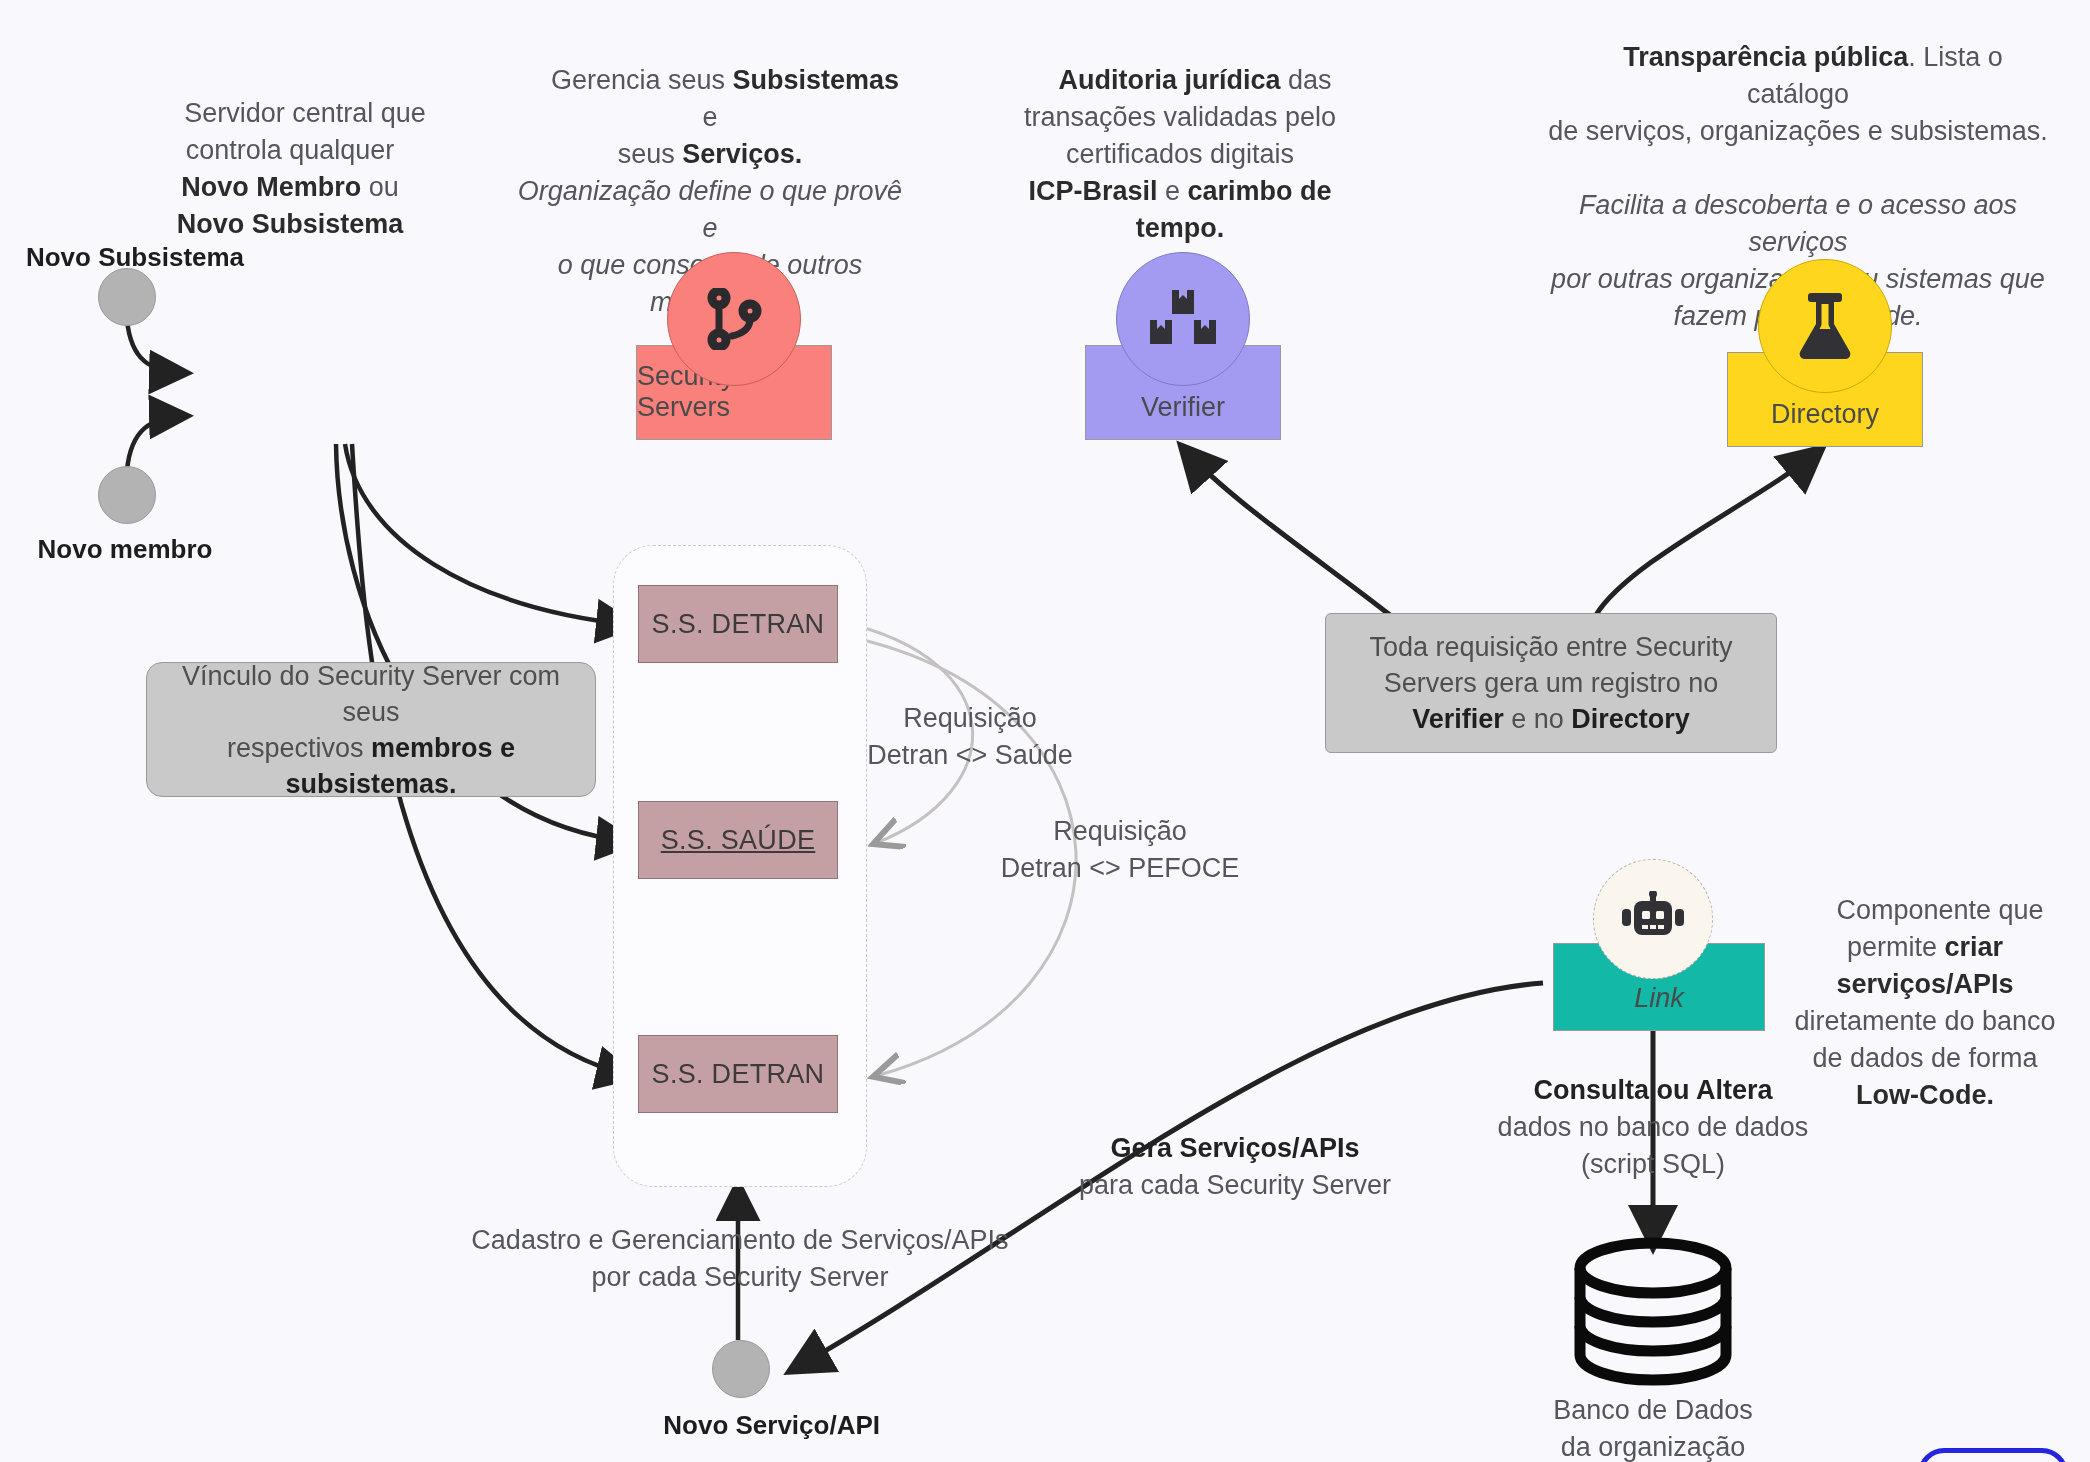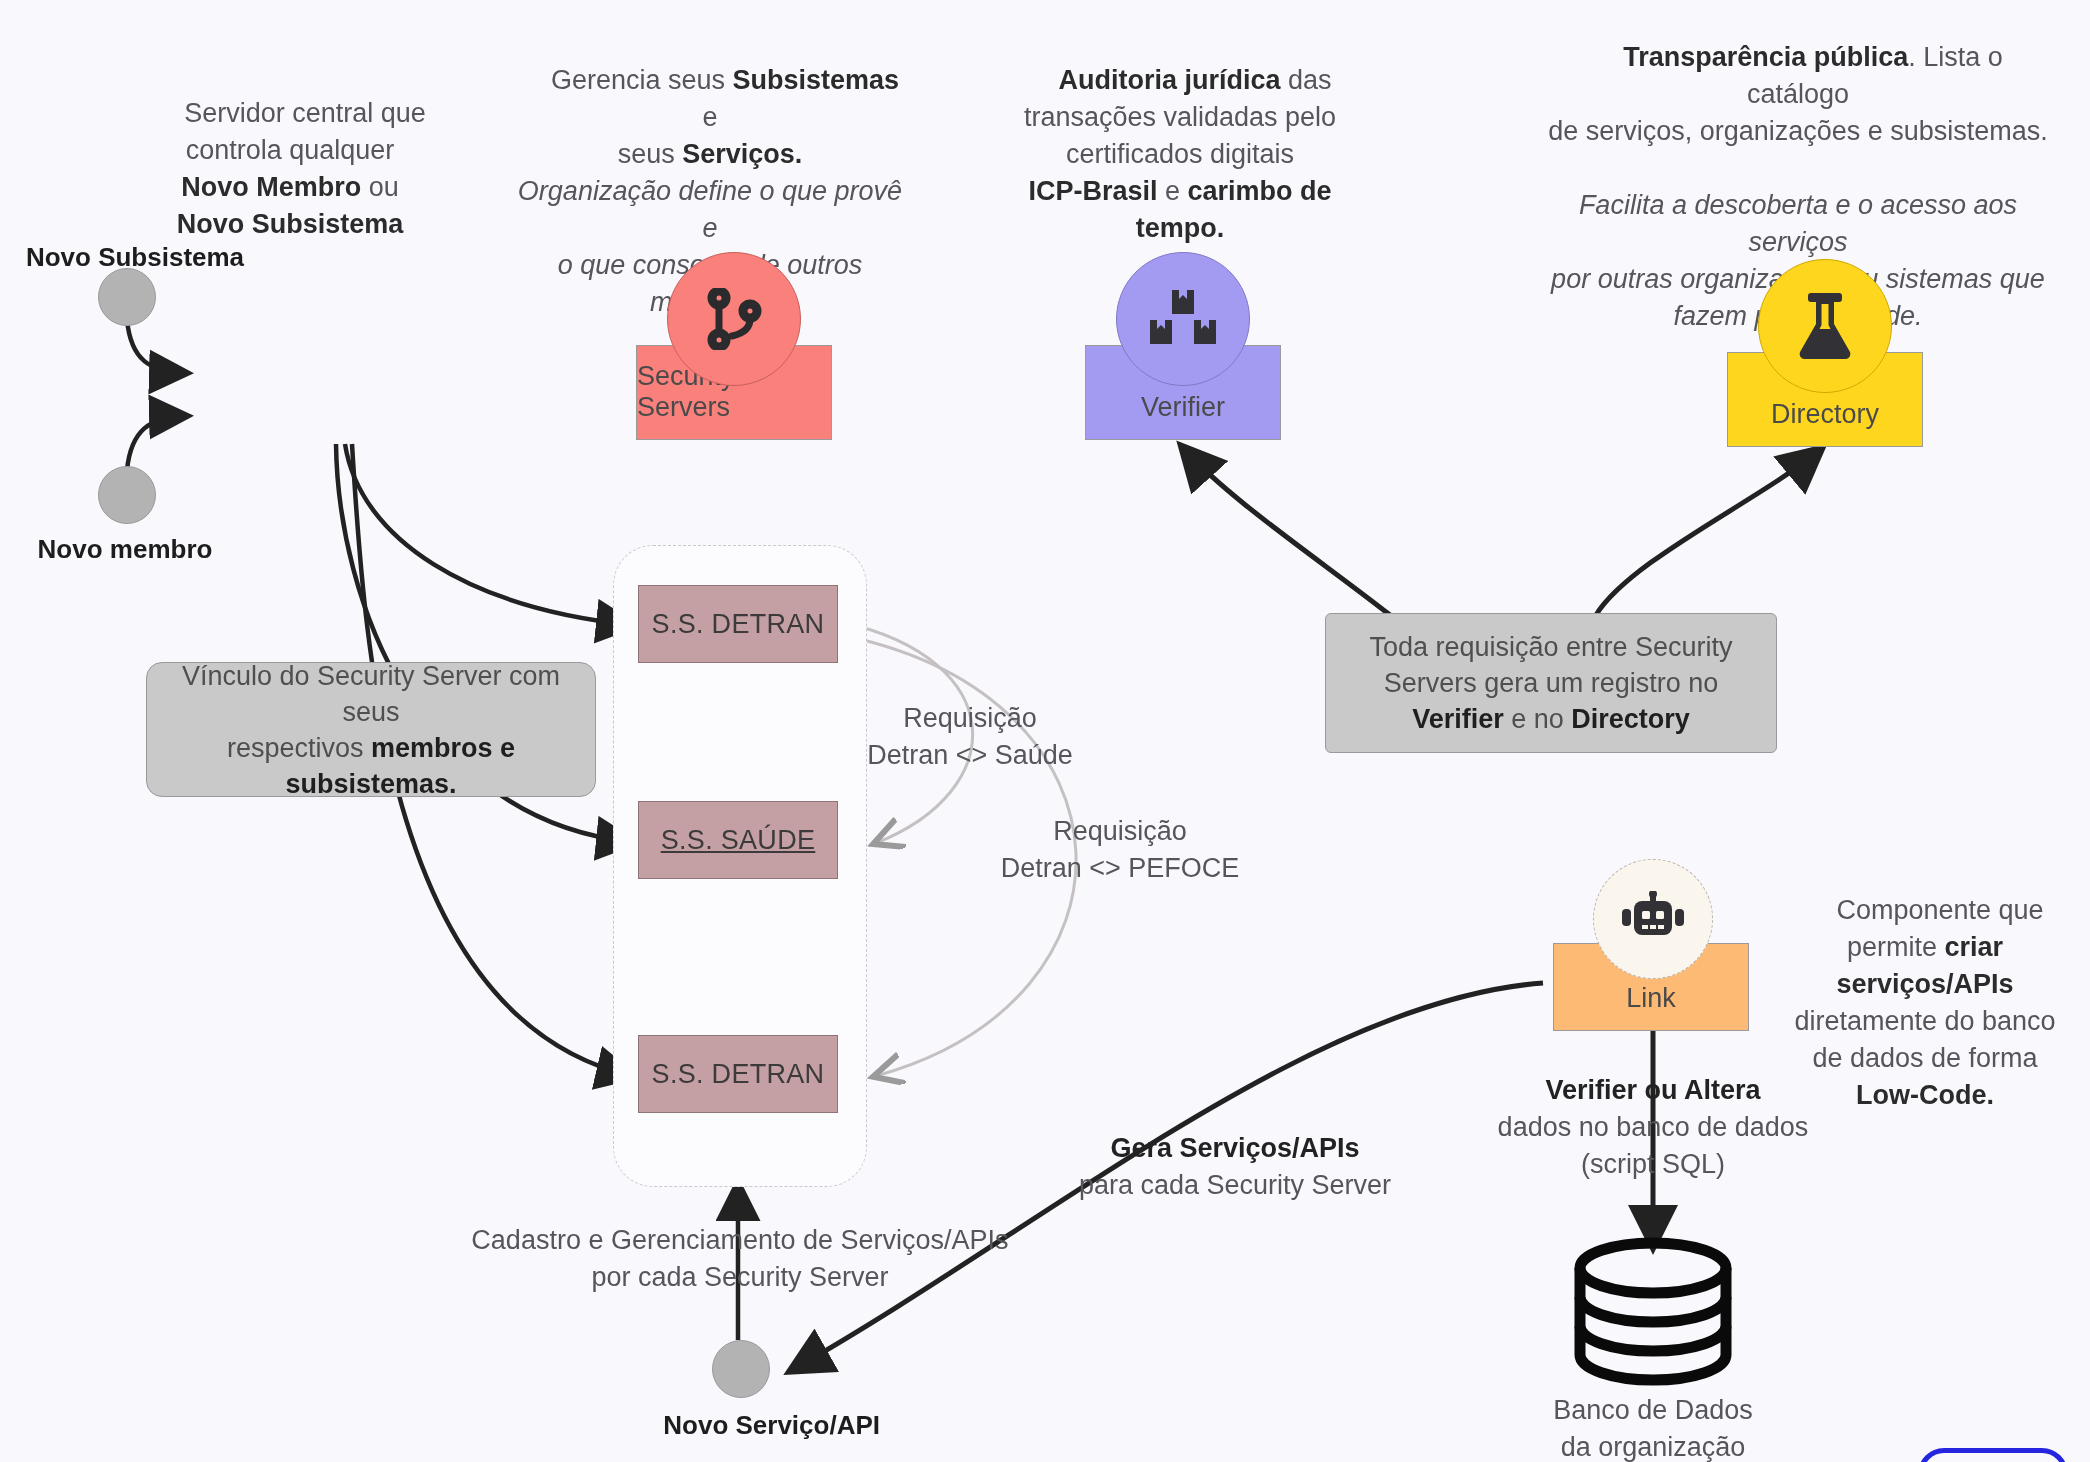--- a/index.html
+++ b/index.html
@@ -69,21 +69,21 @@
   #node-security .badge{width:134px;height:134px;top:-93px;background:#f9807b;border:1px solid #c9605c;}
   #node-security .box{width:196px;height:95px;background:#f9807b;border:1px solid #9a9a9a;}
 
   #node-verifier .badge{width:134px;height:134px;top:-93px;background:#a39bf2;border:1px solid #8079c6;}
   #node-verifier .box{width:196px;height:95px;background:#a39bf2;border:1px solid #9a9a9a;}
 
   #node-directory .badge{width:134px;height:134px;top:-93px;background:#ffd61e;border:1px solid #cfa900;}
   #node-directory .box{width:196px;height:95px;background:#ffd61e;border:1px solid #9a9a9a;}
 
   #node-link .badge{width:120px;height:120px;top:-84px;background:#faf6ee;border:1px dashed #b9b5ad;}
-  #node-link .box{width:196px;height:88px;background:#fdba74;border:1px solid #9a9a9a;}
+  #node-link .box{width:212px;height:88px;background:#14b8a6;border:1px solid #9a9a9a;font-style:italic;}
 
   
   .dot{
     position:absolute;
     border-radius:50%;
     background:#b3b3b3;
     border:1px solid #9a9a9a;
   }
 
   
@@ -318,21 +318,21 @@
     <span>Cadastro e Gerenciamento de Serviços/APIs</span><br>
     <span>por cada Security Server</span>
   </div>
 
   <div class="caption" style="left:1040px;top:1130px;width:390px;">
     <b>Gera Serviços/APIs</b><br>
     <span>para cada Security Server</span>
   </div>
 
   <div class="caption" style="left:1458px;top:1072px;width:390px;">
-    <b>Verifier ou Altera</b><br>
+    <b>Consulta ou Altera</b><br>
     <span>dados no banco de dados</span><br>
     <span>(script SQL)</span>
   </div>
 
   <div class="caption" style="left:1493px;top:1392px;width:320px;">
     <span>Banco de Dados</span><br>
     <span>da organização</span>
   </div>
 
   <div class="blue-stub" style="left:1918px;top:1448px;width:150px;height:60px;"></div>

